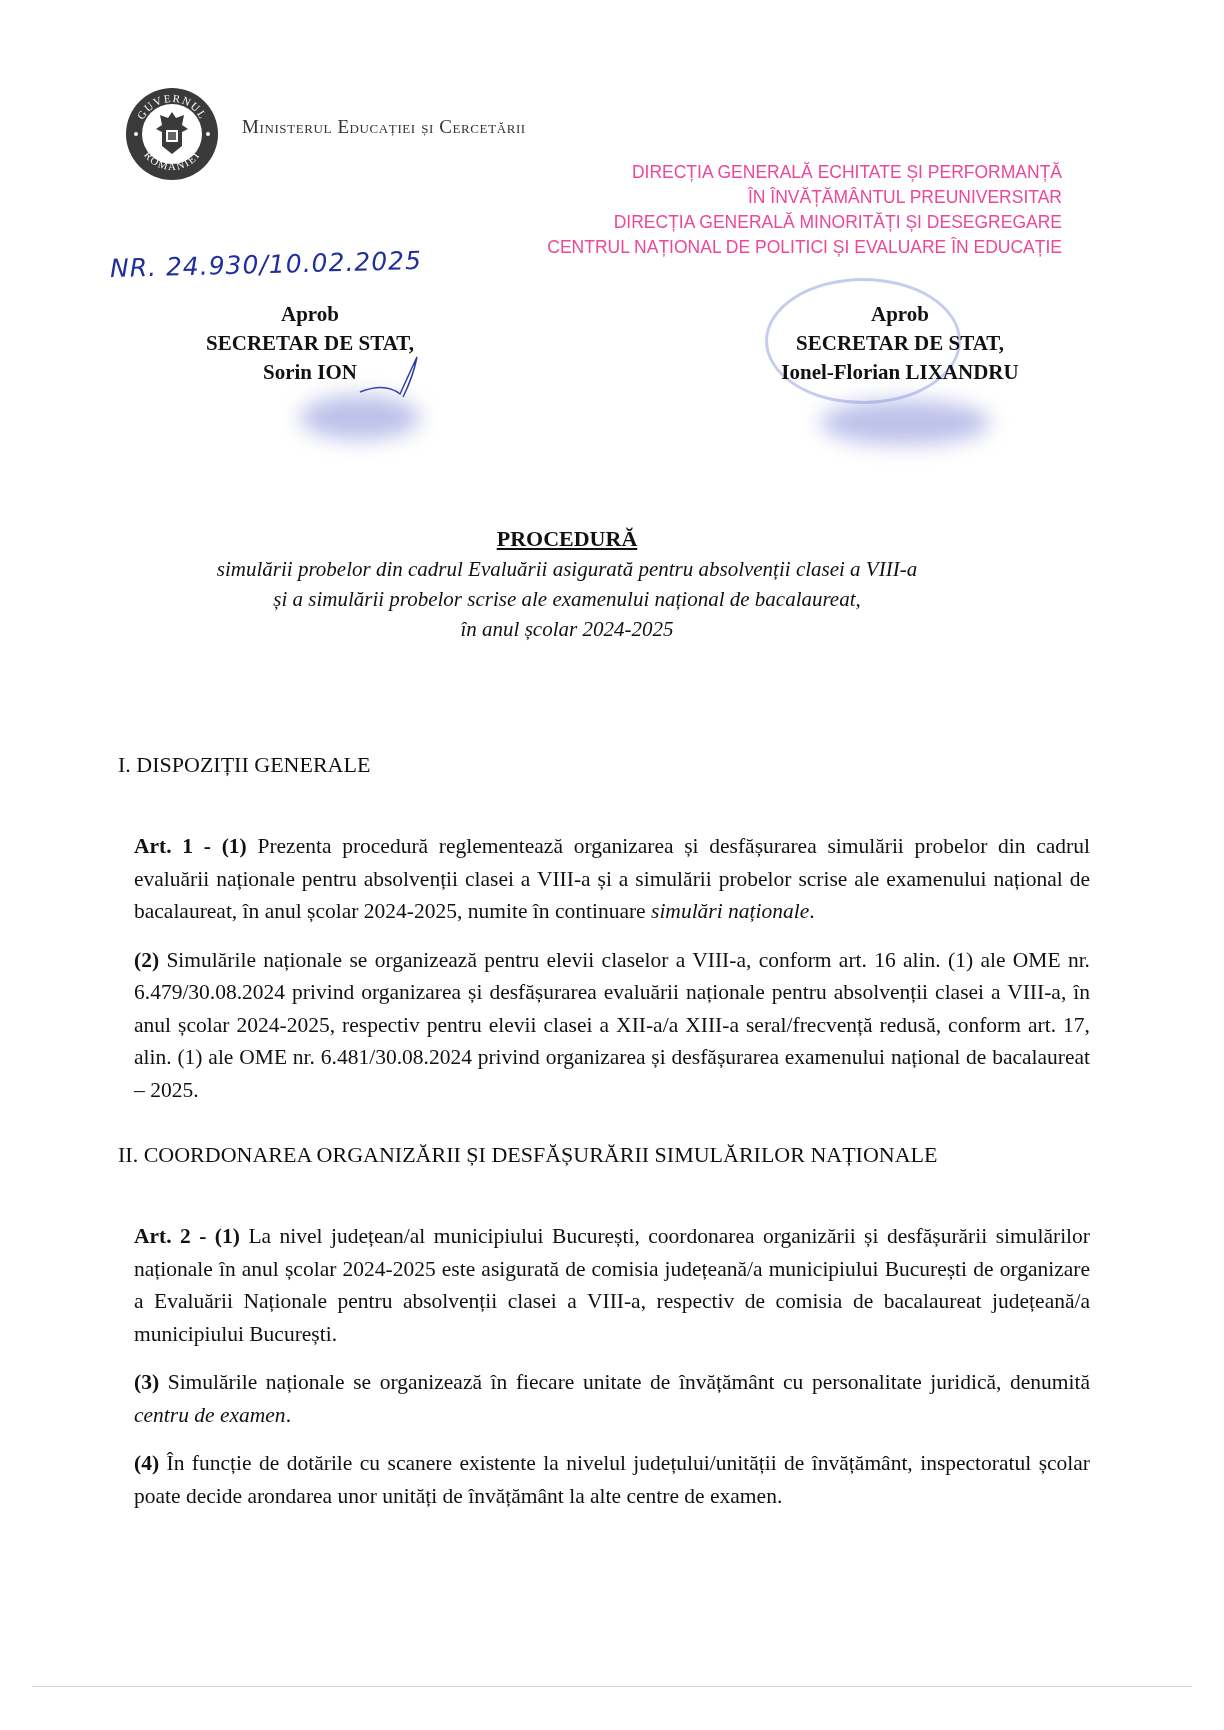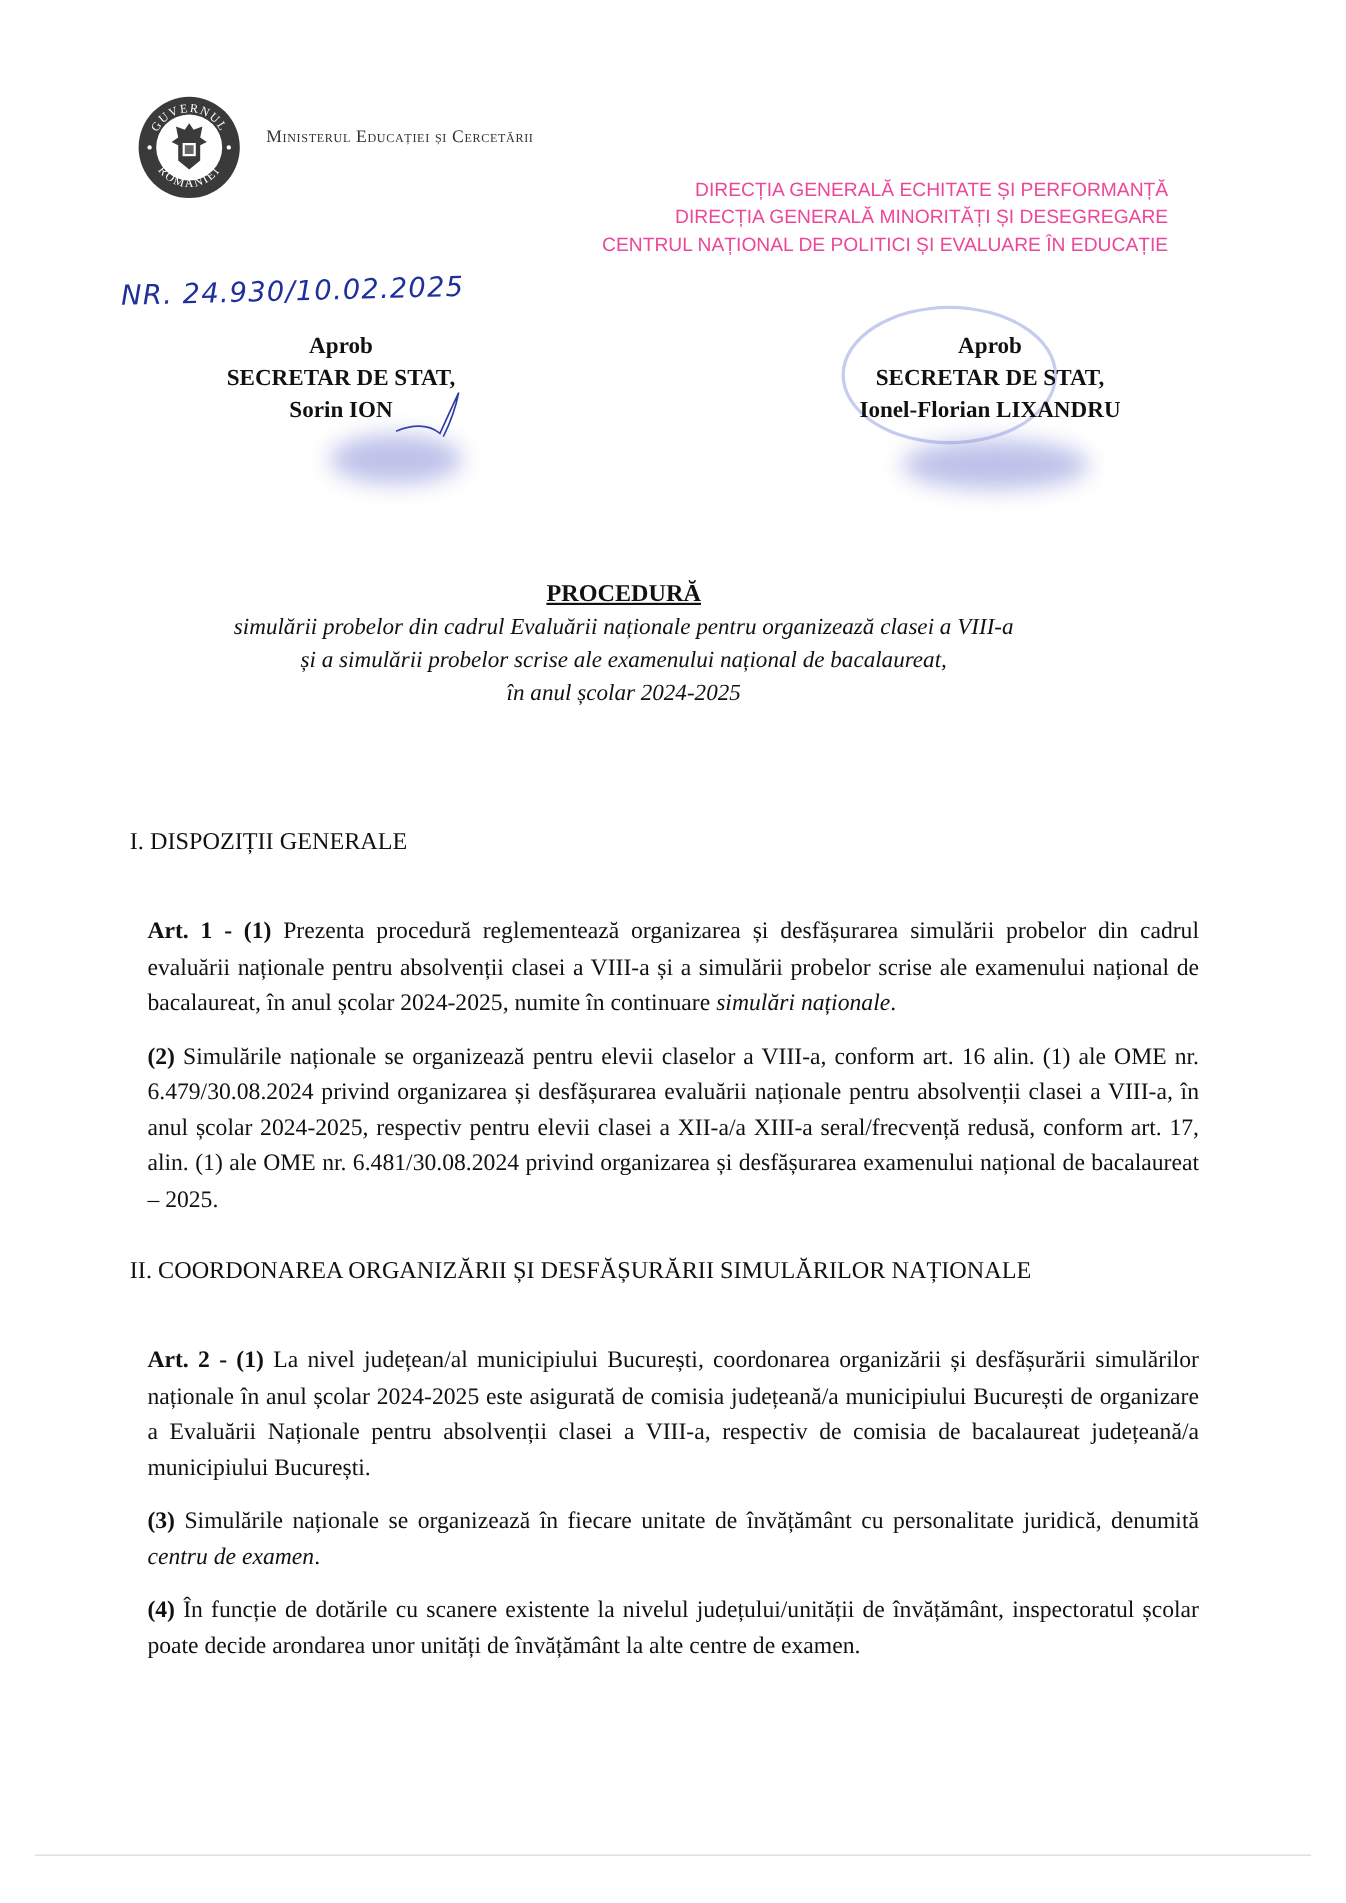--- a/index.html
+++ b/index.html
@@ -1,21 +1,21 @@
 <!DOCTYPE html>
 <html><head>
 <meta charset="utf-8">
 <style>
   html, body { margin: 0; padding: 0; background: #ffffff; }
   body { width: 1224px; height: 1730px; position: relative; overflow: hidden; color: #111; font-family: "Liberation Serif", "DejaVu Serif", serif; }
   .abs { position: absolute; }
 
   
   .logo { left: 124px; top: 86px; width: 96px; height: 96px; }
-  .ministry { left: 242px; top: 116px; font-size: 16px; letter-spacing: 0.6px; color: #333; font-variant: small-caps; font-family: "Liberation Serif", serif; }
+  .ministry { left: 242px; top: 116px; font-size: 19px; letter-spacing: 0.6px; color: #333; font-variant: small-caps; font-family: "Liberation Serif", serif; }
   .directions { right: 162px; top: 160px; width: 600px; text-align: right; font-family: "Liberation Sans", "DejaVu Sans", sans-serif; font-size: 17.5px; line-height: 25px; color: #ec4899; }
 
   
   .regno { left: 110px; top: 250px; font-family: "DejaVu Sans", sans-serif; font-style: italic; font-size: 25px; color: #1f2f9e; letter-spacing: 1px; transform: rotate(-1.5deg); }
 
   
   .approve { text-align: center; font-weight: bold; font-size: 21px; line-height: 29px; }
   .approve-left { left: 160px; top: 300px; width: 300px; }
   .approve-right { left: 740px; top: 300px; width: 320px; }
   .blur-sig { filter: blur(10px); background: #8890d8; opacity: 0.55; border-radius: 50%; }
@@ -52,20 +52,21 @@
     <text font-size="11" fill="#fff" font-family="Liberation Serif, serif" letter-spacing="1.5"><textPath href="#arcBot" startOffset="50%" text-anchor="middle">ROMÂNIEI</textPath></text>
     <path d="M48 26 l4 6 l8 -3 l-2 10 l6 4 l-6 3 v14 l-10 8 l-10 -8 v-14 l-6 -3 l6 -4 l-2 -10 l8 3 z" fill="#3a3a3a"></path>
     <rect x="42" y="44" width="12" height="12" fill="#fff"></rect>
     <rect x="44" y="46" width="8" height="8" fill="#666"></rect>
   </svg>
 </div>
 <div class="abs ministry">Ministerul Educației și Cercetării</div>
 
 <div class="abs directions">
   <div>DIRECȚIA GENERALĂ ECHITATE ȘI PERFORMANȚĂ</div>
+  <div>ÎN ÎNVĂȚĂMÂNTUL PREUNIVERSITAR</div>
   <div>DIRECȚIA GENERALĂ MINORITĂȚI ȘI DESEGREGARE</div>
   <div>CENTRUL NAȚIONAL DE POLITICI ȘI EVALUARE ÎN EDUCAȚIE</div>
 </div>
 
 <div class="abs regno">NR. 24.930/10.02.2025</div>
 
 <div class="abs approve approve-left">
   <div>Aprob</div>
   <div>SECRETAR DE STAT,</div>
   <div>Sorin ION</div>
@@ -78,21 +79,21 @@
 <div class="abs stamp"></div>
 <div class="abs approve approve-right">
   <div>Aprob</div>
   <div>SECRETAR DE STAT,</div>
   <div>Ionel-Florian LIXANDRU</div>
 </div>
 <div class="abs blur-sig" style="left:820px;top:400px;width:170px;height:45px;"></div>
 
 <div class="abs title-block">
   <div class="doc-title">PROCEDURĂ</div>
-  <div class="doc-sub">simulării probelor din cadrul Evaluării naționale pentru organizează clasei a VIII-a</div>
+  <div class="doc-sub">simulării probelor din cadrul Evaluării asigurată pentru absolvenții clasei a VIII-a</div>
   <div class="doc-sub">și a simulării probelor scrise ale examenului național de bacalaureat,</div>
   <div class="doc-sub">în anul școlar 2024-2025</div>
 </div>
 
 <div class="abs section-heading" style="top:752px">I. DISPOZIȚII GENERALE</div>
 <div class="abs body-text" style="top:814px">
   <p class="para"><b class="lbl">Art. 1 - (1)</b><span> Prezenta procedură reglementează organizarea și desfășurarea simulării probelor din cadrul evaluării naționale pentru absolvenții clasei a VIII-a și a simulării probelor scrise ale examenului național de bacalaureat, în anul școlar 2024-2025, numite în continuare </span><em>simulări naționale</em><span>.</span></p>
   <p class="para"><b class="lbl">(2)</b><span> Simulările naționale se organizează pentru elevii claselor a VIII-a, conform art. 16 alin. (1) ale OME nr. 6.479/30.08.2024 privind organizarea și desfășurarea evaluării naționale pentru absolvenții clasei a VIII-a, în anul școlar 2024-2025, respectiv pentru elevii clasei a XII-a/a XIII-a seral/frecvență redusă, conform art. 17, alin. (1) ale OME nr. 6.481/30.08.2024 privind organizarea și desfășurarea examenului național de bacalaureat – 2025.</span></p>
 </div>
 

